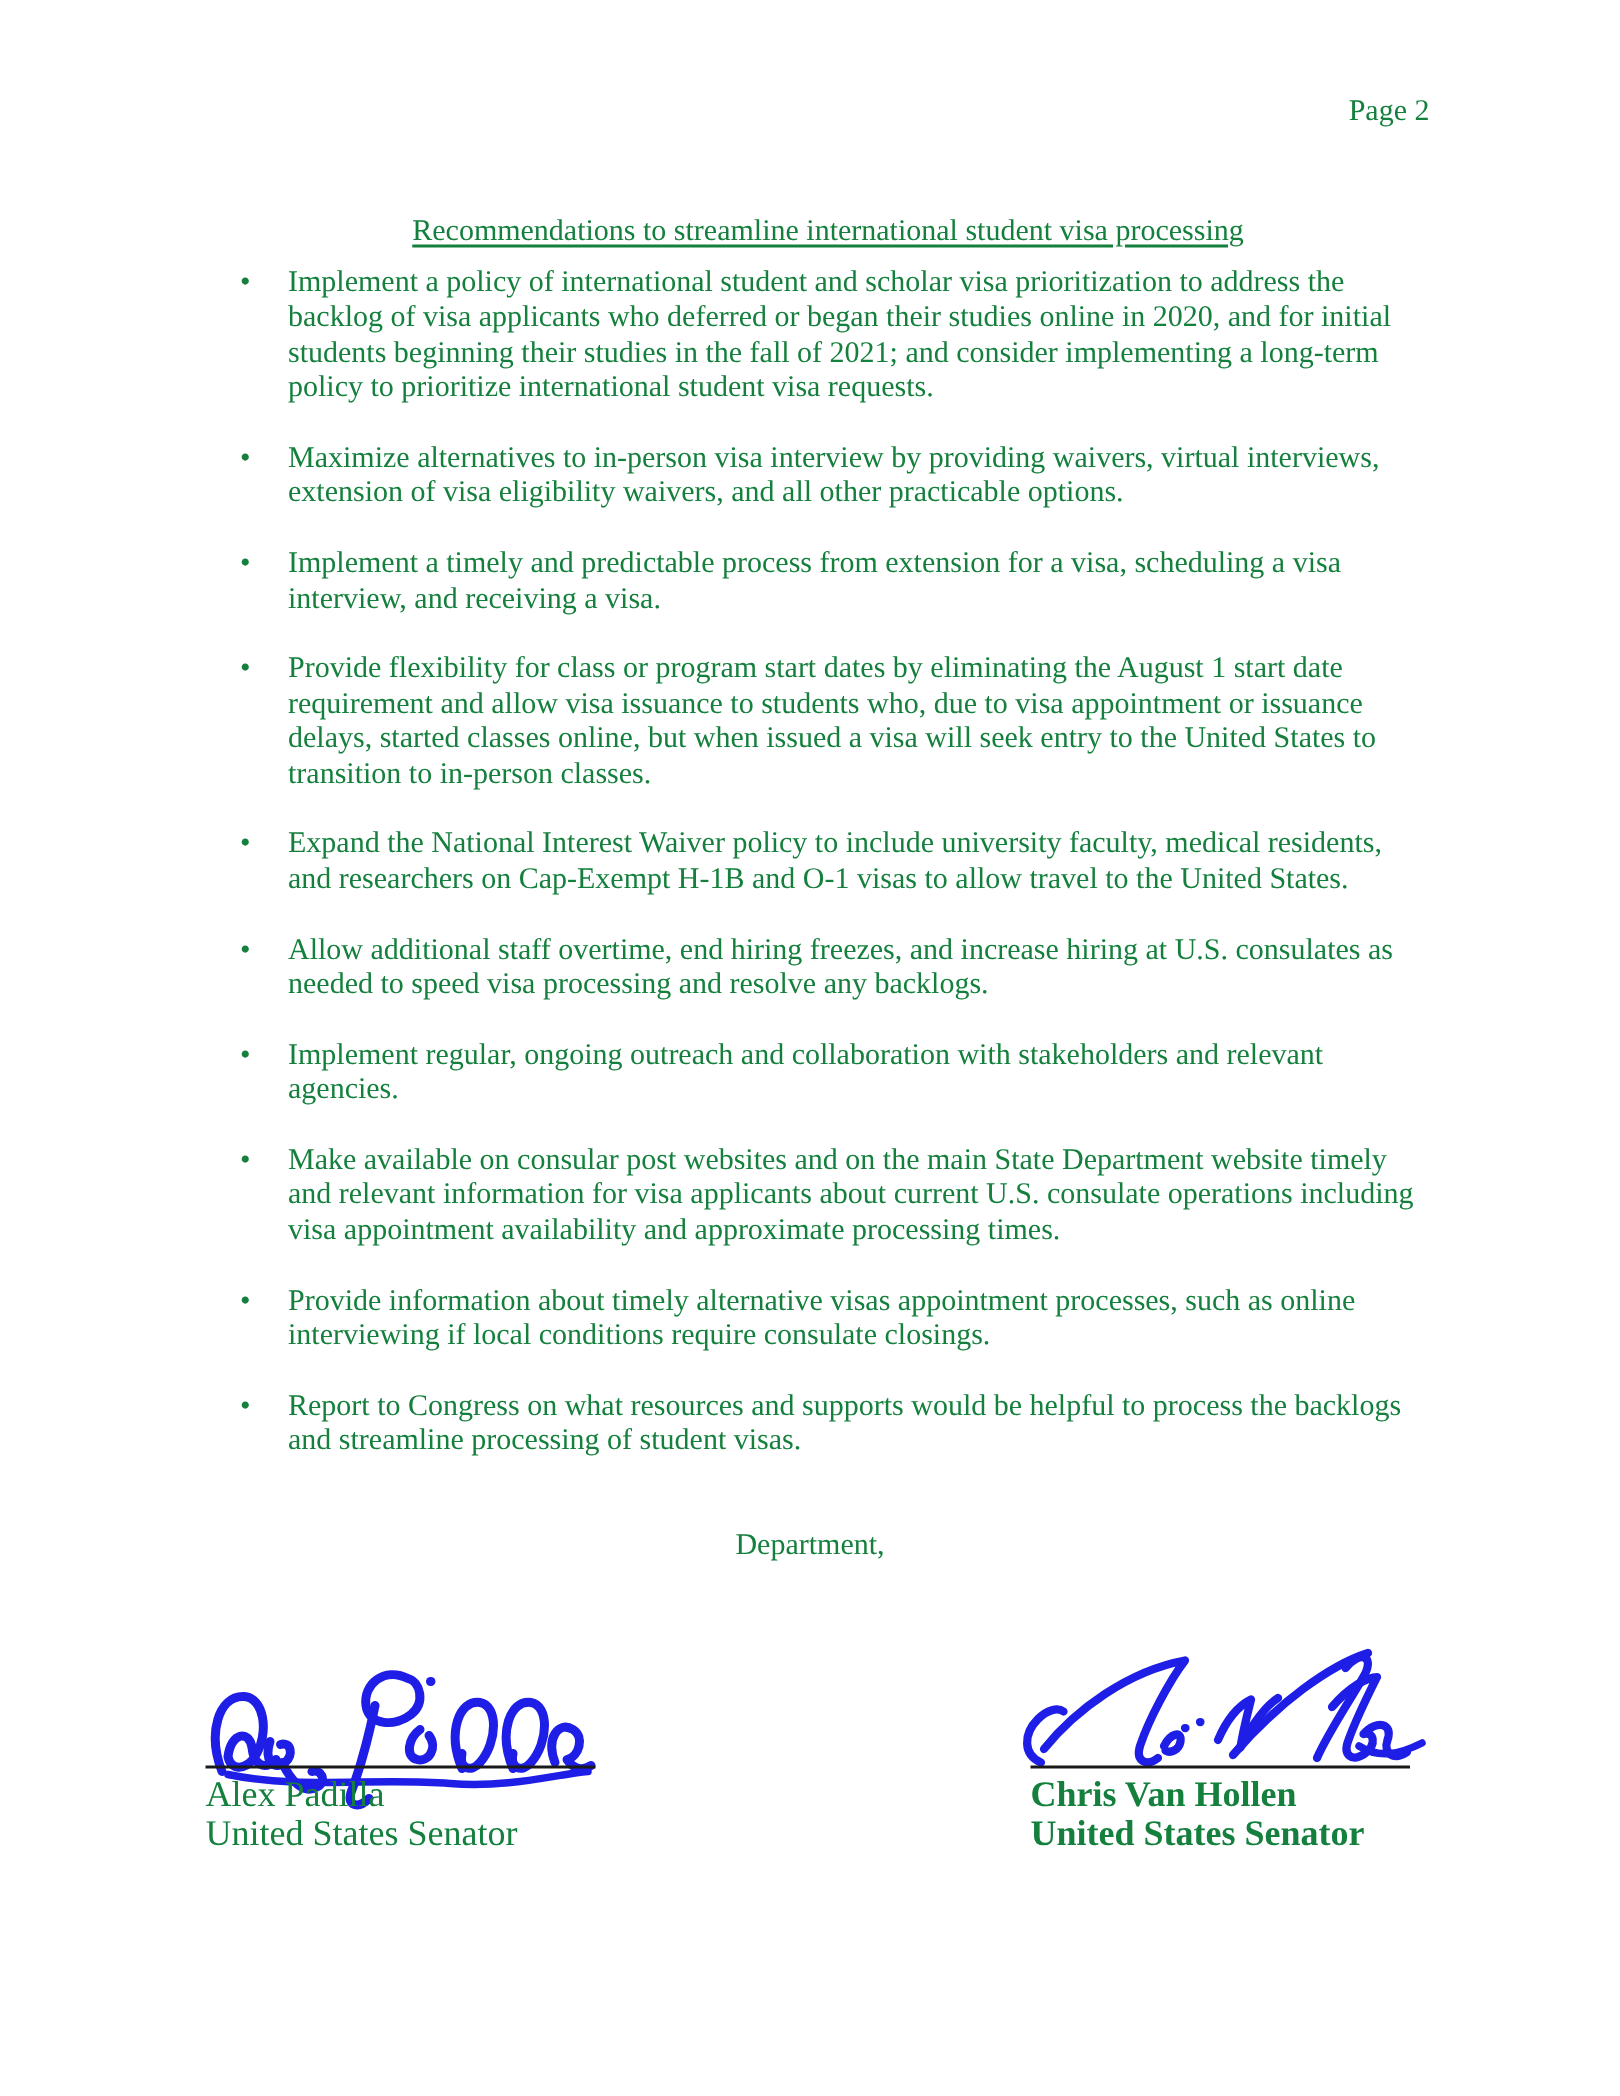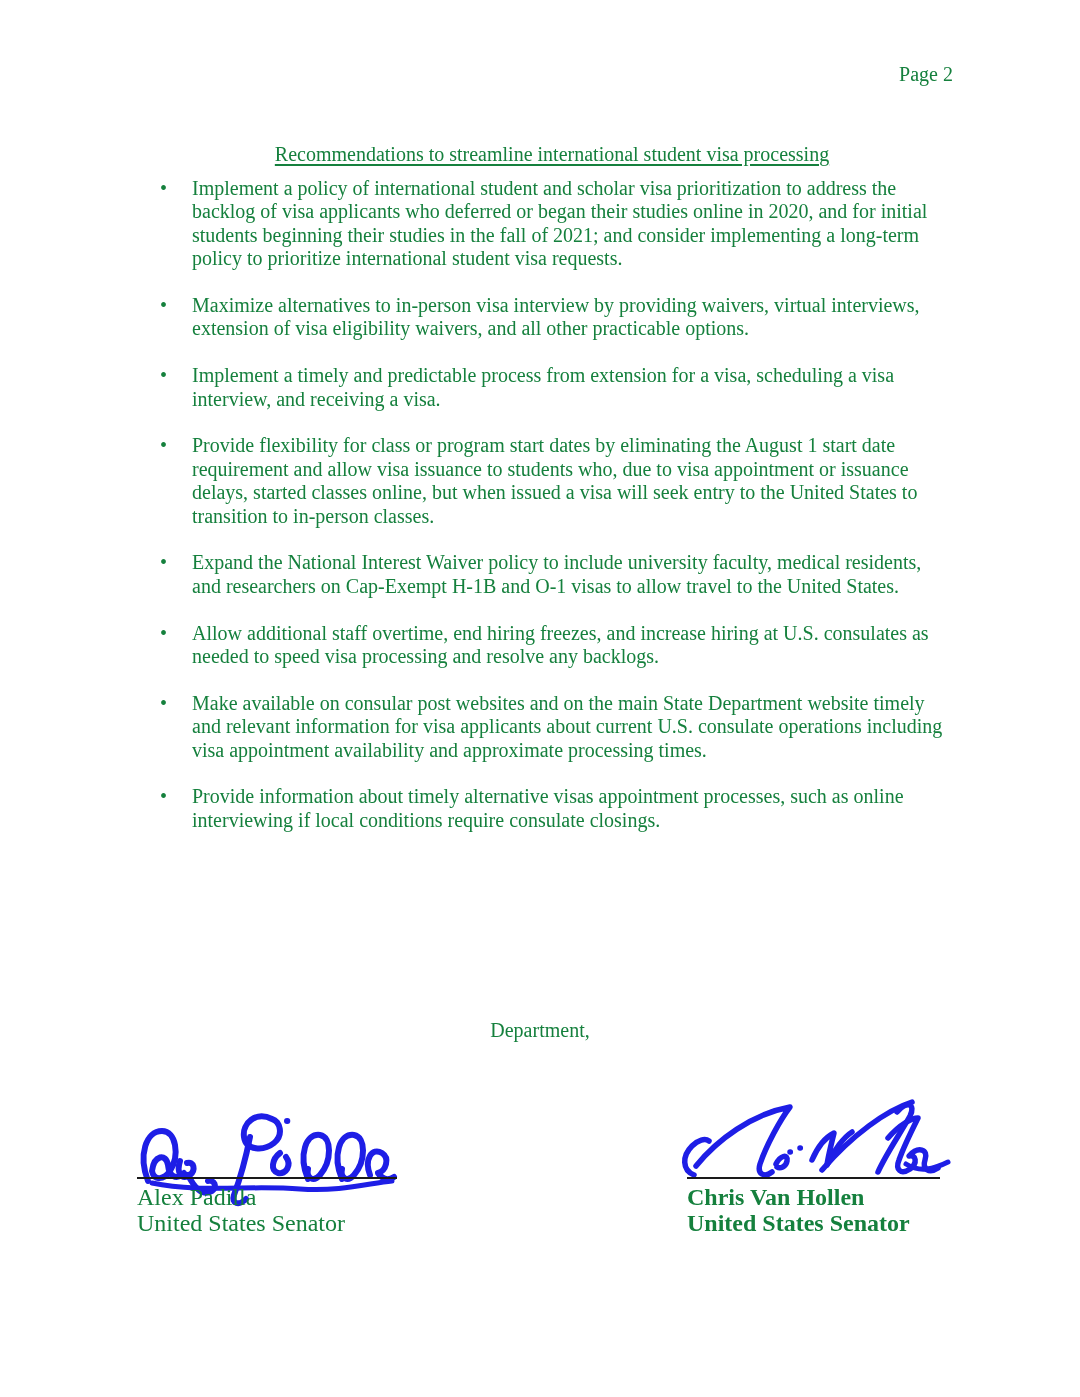--- a/index.html
+++ b/index.html
@@ -75,25 +75,29 @@
     <li><span class="bullet-text">Implement a timely and predictable process from extension for a visa, scheduling a visa
 interview, and receiving a visa.</span></li>
     <li><span class="bullet-text">Provide flexibility for class or program start dates by eliminating the August 1 start date
 requirement and allow visa issuance to students who, due to visa appointment or issuance
 delays, started classes online, but when issued a visa will seek entry to the United States to
 transition to in-person classes.</span></li>
     <li><span class="bullet-text">Expand the National Interest Waiver policy to include university faculty, medical residents,
 and researchers on Cap-Exempt H-1B and O-1 visas to allow travel to the United States.</span></li>
     <li><span class="bullet-text">Allow additional staff overtime, end hiring freezes, and increase hiring at U.S. consulates as
 needed to speed visa processing and resolve any backlogs.</span></li>
+    <li><span class="bullet-text">Implement regular, ongoing outreach and collaboration with stakeholders and relevant
+agencies.</span></li>
     <li><span class="bullet-text">Make available on consular post websites and on the main State Department website timely
 and relevant information for visa applicants about current U.S. consulate operations including
 visa appointment availability and approximate processing times.</span></li>
     <li><span class="bullet-text">Provide information about timely alternative visas appointment processes, such as online
 interviewing if local conditions require consulate closings.</span></li>
+    <li><span class="bullet-text">Report to Congress on what resources and supports would be helpful to process the backlogs
+and streamline processing of student visas.</span></li>
   </ul>
 
   <div class="closing">Department,</div>
 
   <svg class="sig-svg" style="left:130px; top:1103px;" width="270" height="105" viewBox="0 0 270 105" aria-hidden="true">
     <g stroke-width="6" stroke="#1e1ee6">
       <path d="M18,78 C8,52 16,28 32,28 C46,28 50,52 40,68 C34,77 24,78 22,68 C24,52 36,50 38,62 C39,73 46,78 54,70"></path>
       <path d="M50,58 C46,70 52,78 60,72 C66,67 64,58 57,60"></path>
       <path d="M58,72 C64,84 72,94 82,88 C88,84 84,76 78,78"></path>
       <path d="M142,16 C126,8 112,20 114,34 C116,48 134,48 144,40 C154,32 150,18 142,16"></path>

